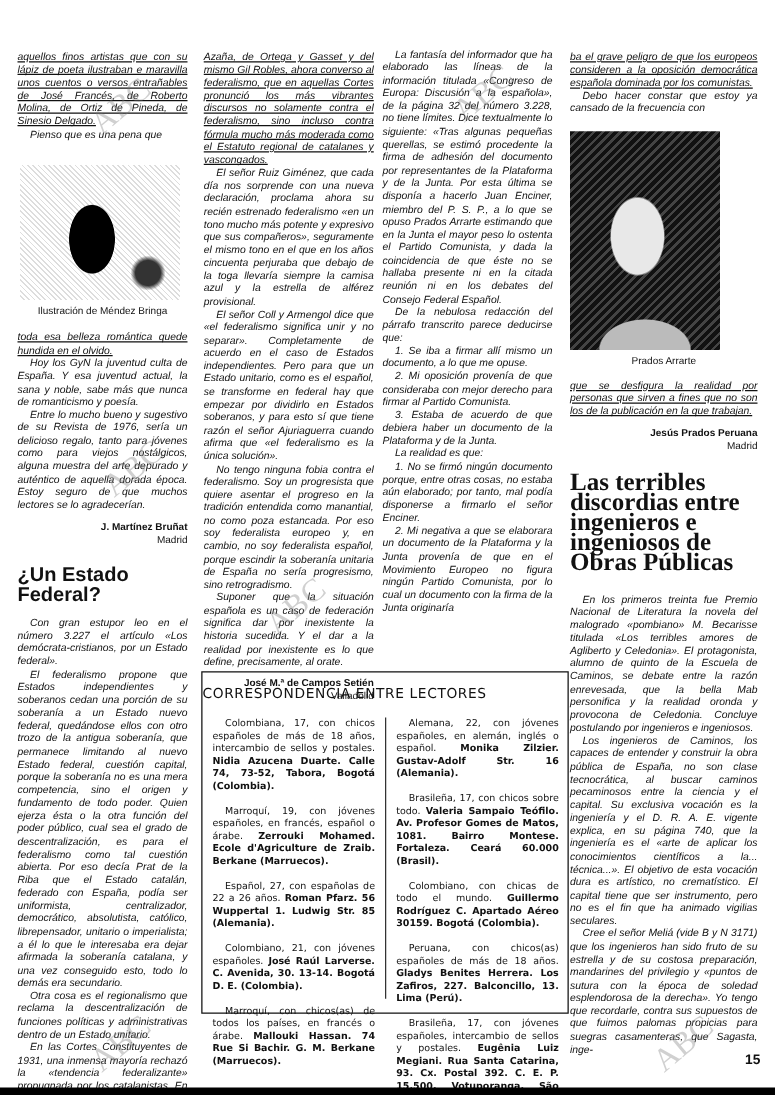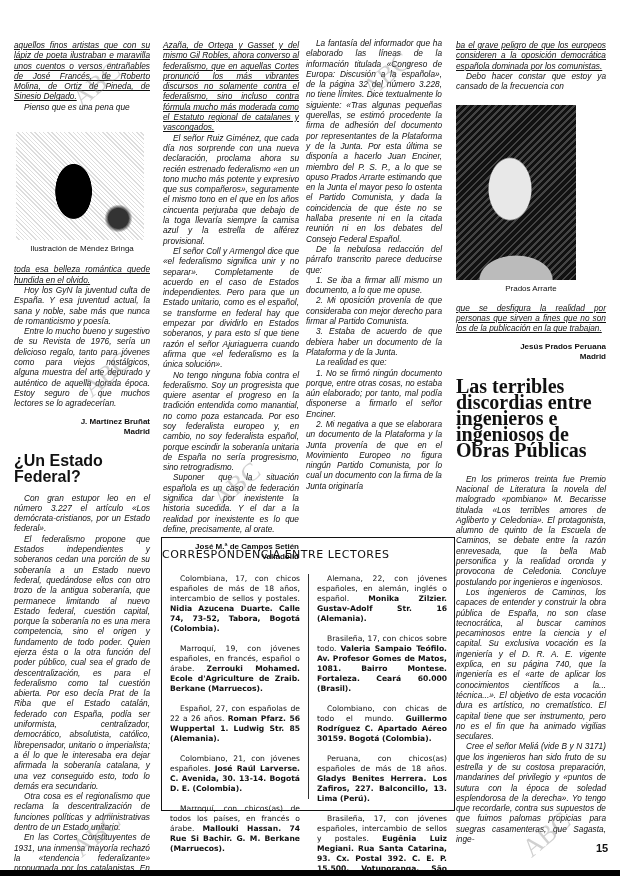--- a/index.html
+++ b/index.html
@@ -3,21 +3,21 @@
 <meta charset="utf-8">
 <style>
   html,body{margin:0;padding:0;}
   body{width:620px;height:876px;background:#fff;position:relative;overflow:hidden;
        font-family:"Liberation Sans",sans-serif;color:#111;}
   .col{position:absolute;font-size:8.3px;line-height:10.3px;font-style:italic;
        text-align:justify;hyphens:auto;}
   .col p{margin:0;text-indent:10px;}
   .col p.noind{text-indent:0;text-decoration:underline;}
   .sig{text-align:right;font-style:normal;font-weight:bold;font-size:8px;line-height:10px;margin-top:8px;}
-  .sig .city{font-weight:bold;display:block;text-align:right;}
+  .sig .city{font-weight:normal;display:block;text-align:right;}
   .hl{font-style:normal;font-weight:bold;text-align:left;font-size:15px;line-height:16px;margin:0;}
   .caption{font-style:normal;font-size:8px;text-align:center;margin:4px 0 10px;}
   .photo{background:#222;position:relative;overflow:hidden;}
   .photo-a{background:
      radial-gradient(ellipse 30px 45px at 45% 55%, #000 60%, transparent 62%),
      radial-gradient(circle at 80% 80%, #333 10px, transparent 14px),
      repeating-linear-gradient(45deg,#fff 0 2px,#ddd 2px 3px);}
   .photo-b{background:
      radial-gradient(ellipse 38px 55px at 45% 48%, #e8e8e8 55%, transparent 58%),
      radial-gradient(ellipse 60px 40px at 50% 100%, #bbb 60%, transparent 62%),

